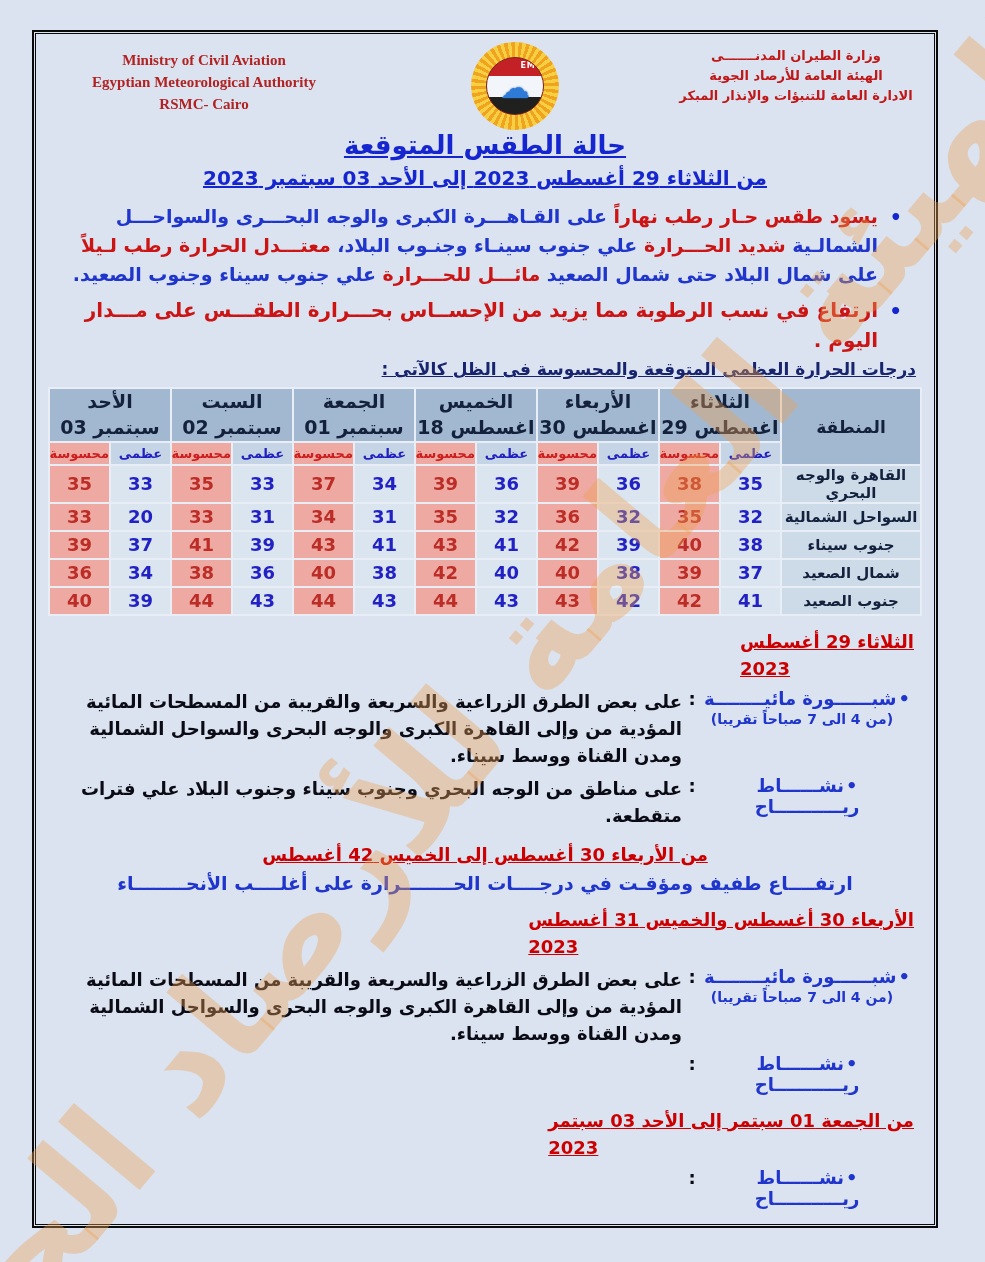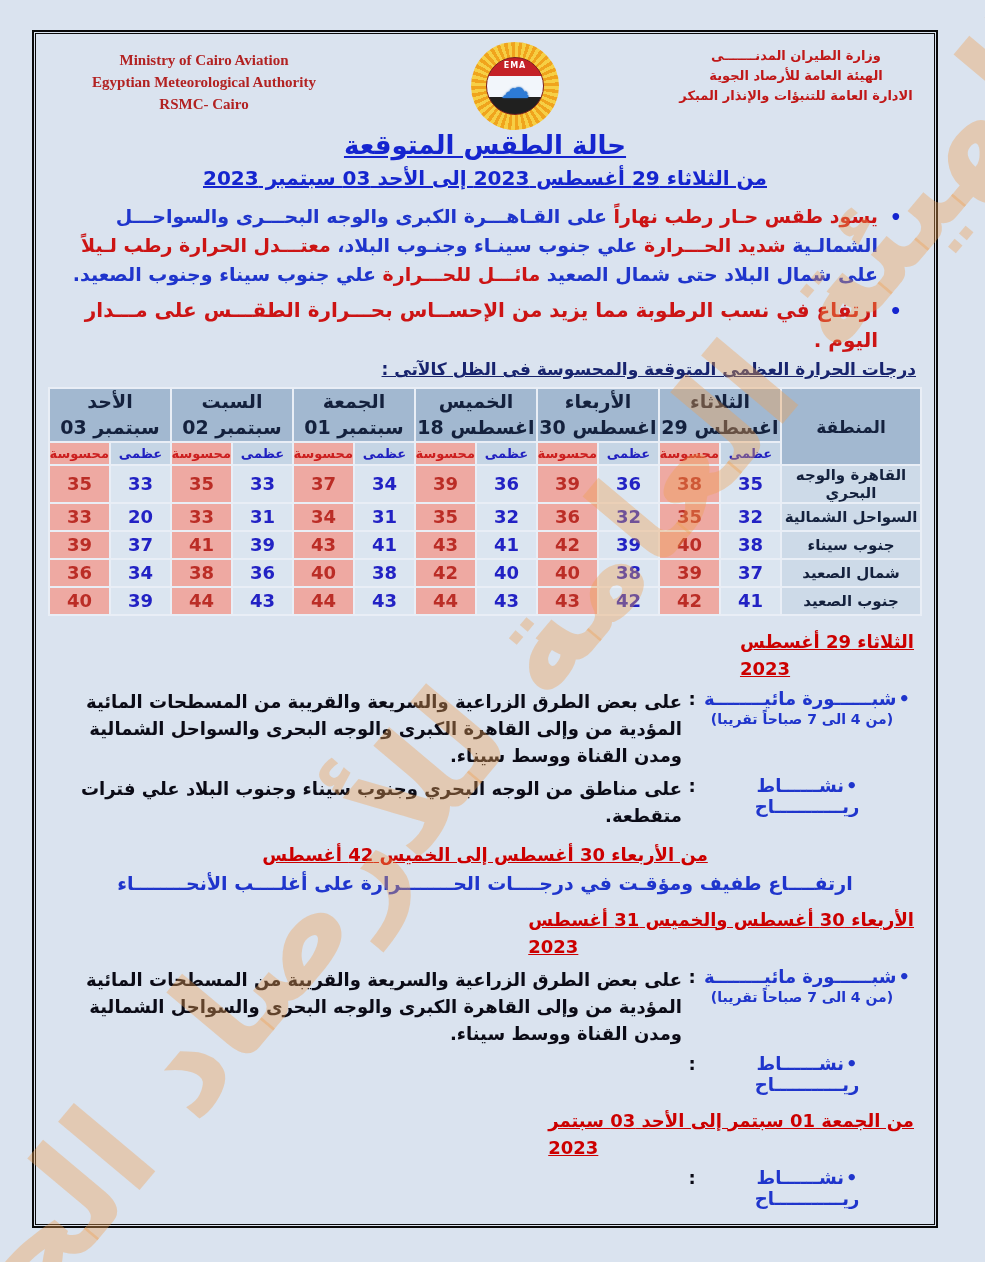--- a/index.html
+++ b/index.html
@@ -19,21 +19,21 @@
             text-align:center; line-height:1.55; padding-top:4px; }
   .hdr-logo { flex:1; display:flex; justify-content:center; }
   .hdr-en { width:312px; color:#b22222; font-weight:bold; font-size:15px; text-align:center;
             font-family:"Liberation Serif", serif; line-height:1.45; direction:ltr; padding-top:8px; }
   .logo { position:relative; width:88px; height:88px; }
   .logo-rays { position:absolute; inset:0; border-radius:50%;
             background:repeating-conic-gradient(#f6cf45 0deg 5deg, #f0a41d 5deg 10deg); }
   .logo-core { position:absolute; inset:15px; border-radius:50%; overflow:hidden;
             background:linear-gradient(#c42127 0 32%, #f2f6fb 32% 70%, #20201f 70% 100%);
             display:flex; align-items:center; justify-content:center; border:1px solid #7a2020; }
-  .logo-ema { position:absolute; top:3px; width:100%; text-align:center; color:#fff;
+  .logo-ema { position:absolute; top:3px; width:100%; text-align:right; color:#fff;
             font-size:8px; font-weight:bold; letter-spacing:1px; }
   .logo-cloud { color:#2d7bd6; font-size:30px; line-height:1; margin-top:3px;
             text-shadow:0 0 2px #1b5fb0; }
 
   
   .title { text-align:center; color:#1525cf; font-size:26px; font-weight:bold;
            text-decoration:underline; margin:0 0 6px; }
   .subtitle { text-align:center; color:#1525cf; font-size:20px; font-weight:bold;
            text-decoration:underline; margin:0 0 12px; }
 
@@ -92,21 +92,21 @@
         <div class="hdr-logo">
           <div class="logo">
             <div class="logo-rays"></div>
             <div class="logo-core">
               <div class="logo-ema">EMA</div>
               <div class="logo-cloud">☁</div>
             </div>
           </div>
         </div>
         <div class="hdr-en">
-          <div>Ministry of Cairo Aviation</div>
+          <div>Ministry of Civil Aviation</div>
           <div>Egyptian Meteorological Authority</div>
           <div>RSMC- Cairo</div>
         </div>
       </div>
 
       <div class="title">حالة الطقس المتوقعة</div>
       <div class="subtitle">من الثلاثاء 29 أغسطس 2023 إلى الأحد 03 سبتمبر 2023</div>
 
       <div class="ibullet" id="intro-p1"><span class="run-red">يسود طقس حـار رطب نهاراً </span><span class="run-blue">على القـاهـــرة الكبرى والوجه البحـــرى والسواحـــل الشمالـية </span><span class="run-red">شديد الحـــرارة </span><span class="run-blue">علي جنوب سينـاء وجنـوب البلاد، </span><span class="run-red">معتـــدل الحرارة رطب لـيلاً </span><span class="run-blue">على شمال البلاد حتى شمال الصعيد </span><span class="run-red">مائـــل للحـــرارة </span><span class="run-blue">علي جنوب سيناء وجنوب الصعيد.</span></div>
       <div class="ibullet ibullet2">ارتفاع في نسب الرطوبة مما يزيد من الإحســاس بحـــرارة الطقـــس على مـــدار اليوم .</div>

